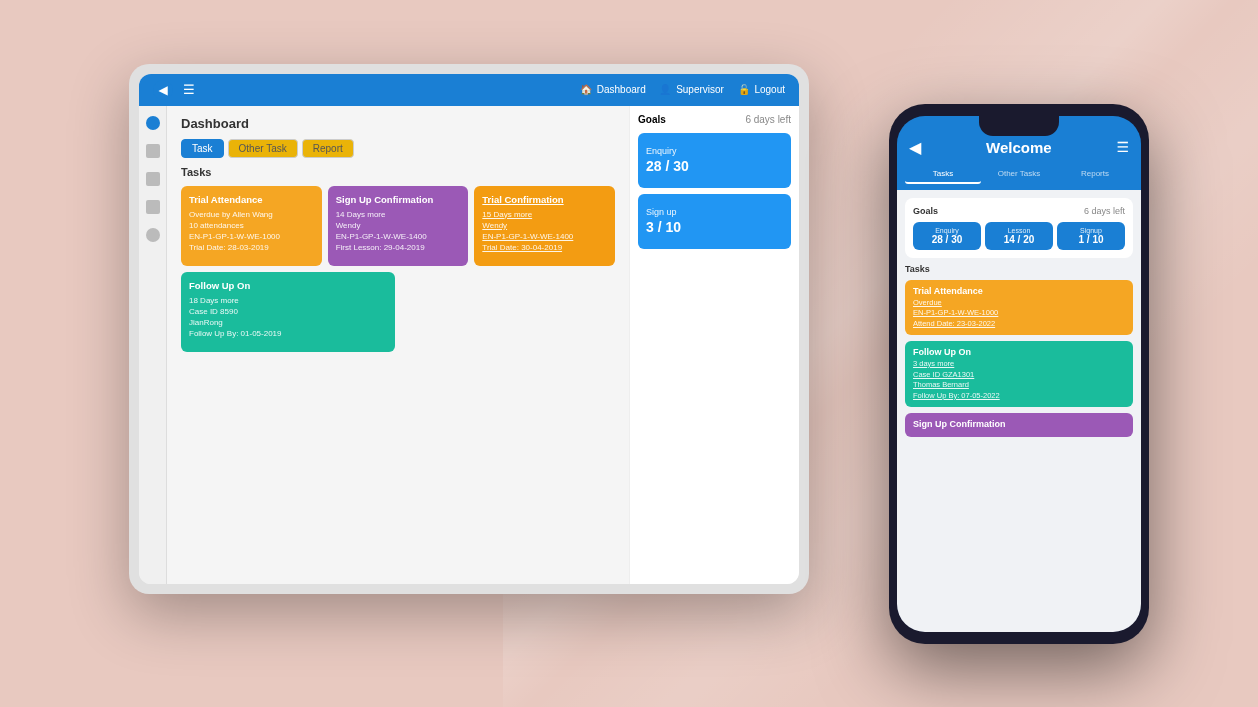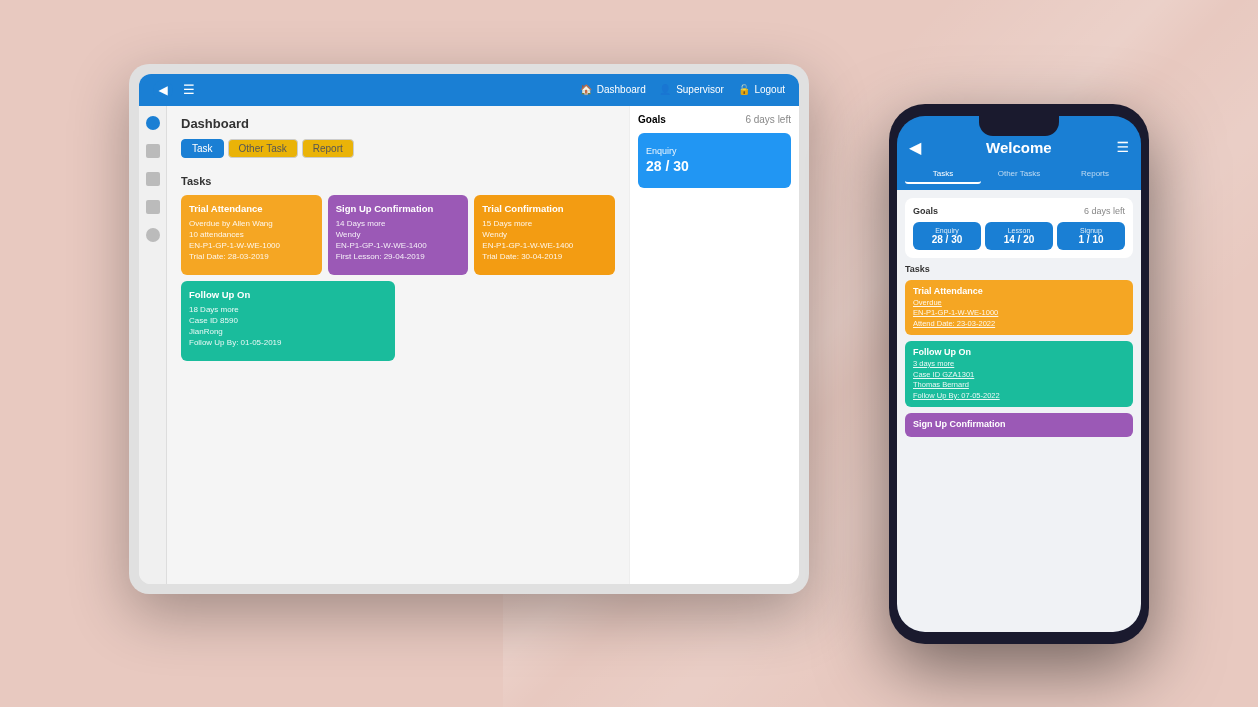--- a/index.html
+++ b/index.html
@@ -130,21 +130,21 @@
     .tablet-page-title {
       font-size: 13px;
       font-weight: bold;
       color: #333;
       margin-bottom: 8px;
     }
 
     .tab-row {
       display: flex;
       gap: 4px;
-      margin-bottom: 17px;
+      margin-bottom: 8px;
     }
 
     .tab-btn {
       padding: 3px 10px;
       border-radius: 4px;
       font-size: 10px;
       border: 1px solid #ccc;
       cursor: pointer;
       background: #eab308;
       color: #555;
@@ -185,21 +185,21 @@
     }
 
     .task-card .card-sub {
       opacity: 0.9;
       line-height: 1.4;
     }
 
     .card-orange { background: #f5a623; }
     .card-purple { background: #9b59b6; }
     .card-teal { background: #1abc9c; }
-    .card-yellow { background: #f39c12; }
+    .card-yellow { background: #f39c12; text-decoration: underline; }
 
     .tasks-row2 {
       display: grid;
       grid-template-columns: 1fr 1fr;
       gap: 6px;
     }
 
     .goals-header {
       display: flex;
       justify-content: space-between;
@@ -497,20 +497,24 @@
         <div style="width:170px; background:white; padding:8px; border-left:1px solid #eee; overflow:hidden;">
           <div class="goals-header">
             <span>Goals</span>
             <span style="color:#888;font-weight:normal;">6 days left</span>
           </div>
           <div class="goals-cards">
             <div class="goal-card">
               <div class="g-title">Enquiry</div>
               <div class="g-value">28 / 30</div>
             </div>
+            <div class="goal-card">
+              <div class="g-title">Sign up</div>
+              <div class="g-value">3 / 10</div>
+            </div>
           </div>
         </div>
 
       </div>
     </div>
   </div>
 
   <div class="phone">
     <div class="phone-notch"></div>
     <div class="phone-screen">

